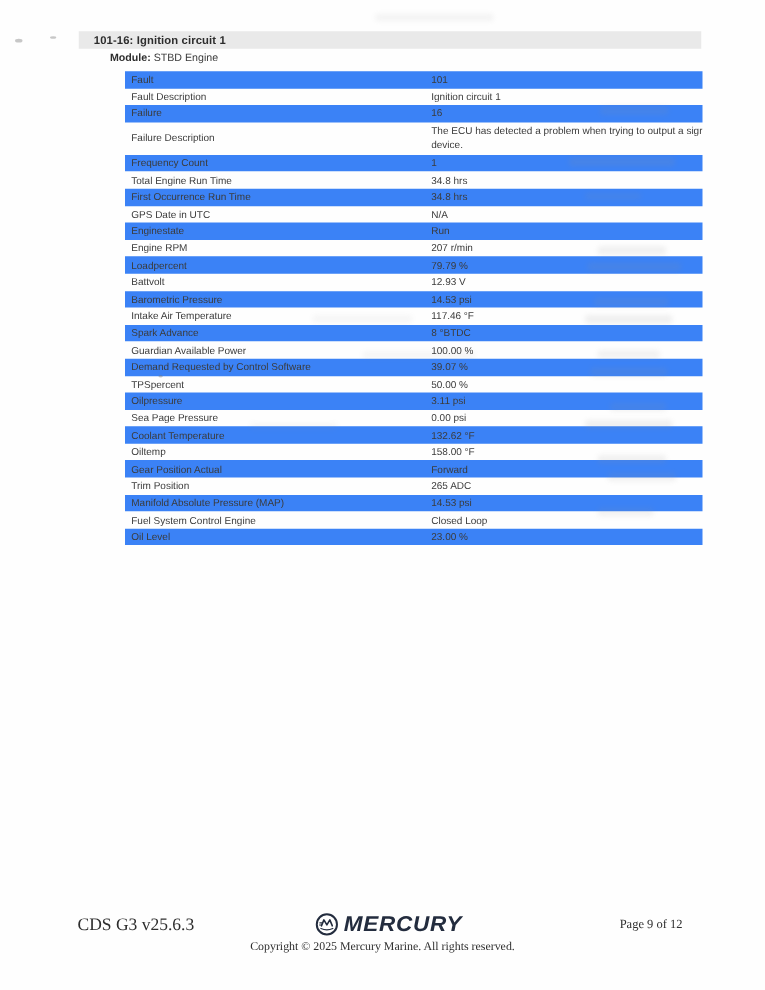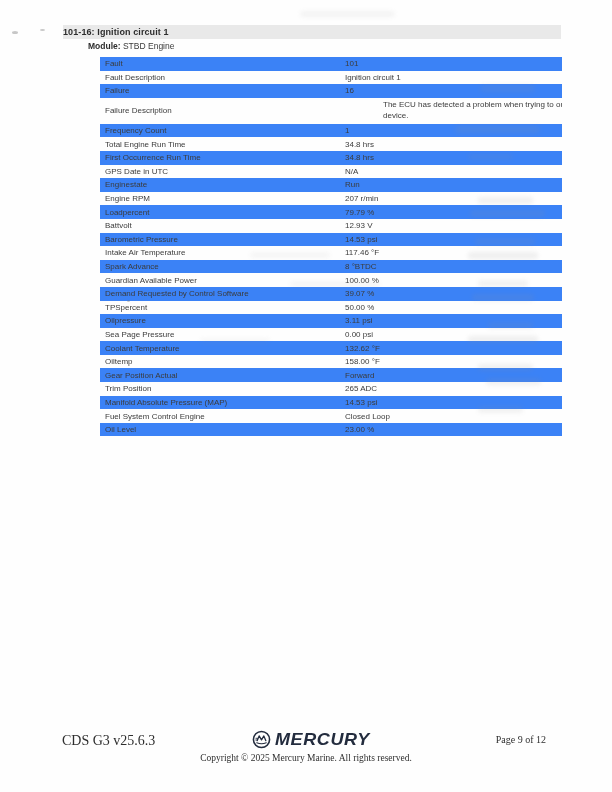--- a/index.html
+++ b/index.html
@@ -9,35 +9,35 @@
     font-family:"Liberation Sans",sans-serif;
   }
   .page{position:absolute;inset:0;background:#fefefe;}
 
   
   .doc-title-band{
     position:absolute;left:63px;top:25px;width:498px;height:14px;
     background:#e9e9e9;display:flex;align-items:center;
   }
   .doc-title{
-    font-size:9px;font-weight:bold;color:#2d2d2d;
+    font-size:9px;font-weight:bold;color:#2d2d2d;padding-left:12px;
     letter-spacing:.1px;white-space:nowrap;
   }
   .module-line{
     position:absolute;left:88px;top:41px;height:12px;
     font-size:8.5px;color:#333;white-space:nowrap;
   }
   .module-label{font-weight:bold;color:#2d2d2d;}
   .module-value{color:#3a3a3a;}
 
   
   .ftable{position:absolute;left:100px;top:57px;width:462px;}
   .trow{display:flex;min-height:13.6px;align-items:center;overflow:hidden;}
   .trow.shaded{background:#3b82f6;}
-  .trow.multi{min-height:24px;padding:1px 0;gap:38px;}
+  .trow.multi{min-height:24px;padding:1px 0;}
   .tlabel{
     width:245px;flex:0 0 245px;padding-left:5px;box-sizing:border-box;
     font-size:8px;color:#3b3b3b;white-space:nowrap;
   }
   .tvalue{flex:1;font-size:8px;color:#3b3b3b;white-space:nowrap;overflow:hidden;}
   .vline{line-height:10.5px;white-space:nowrap;}
 
   
   .artifact{position:absolute;background:#8f8f8f;border-radius:3px;filter:blur(2.2px);pointer-events:none;}
   .speck{position:absolute;background:#777;border-radius:50%;filter:blur(.6px);pointer-events:none;}

